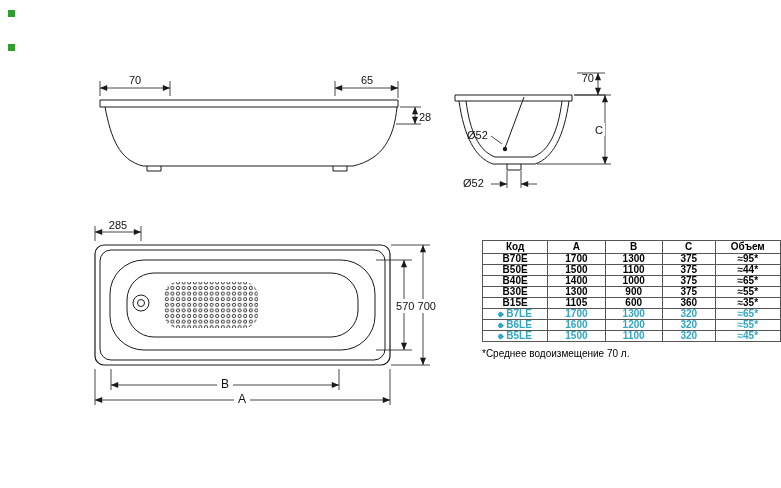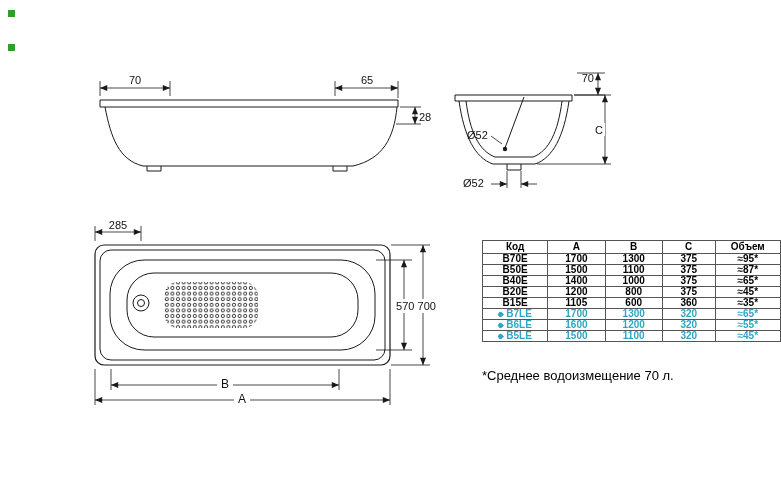--- a/index.html
+++ b/index.html
@@ -19,21 +19,21 @@
       text-align:center;white-space:nowrap;}
   .size-table th{height:12px;}
   .size-table th:nth-child(1),.size-table td:nth-child(1){width:44px;}
   .size-table th:nth-child(2),.size-table td:nth-child(2){width:38px;}
   .size-table th:nth-child(3),.size-table td:nth-child(3){width:38px;}
   .size-table th:nth-child(4),.size-table td:nth-child(4){width:34px;}
   .size-table th:nth-child(5),.size-table td:nth-child(5){width:44px;border-radius:6px;}
   .size-table tr.hl td{color:#2fa6c4;}
   .drop{display:inline-block;width:5px;height:5px;background:#2fa6c4;
         border-radius:50% 0 50% 50%;transform:rotate(45deg);margin-right:3px;}
-  .footnote{position:absolute;left:482px;top:368px;font-size:13px;color:#000;}
+  .footnote{position:absolute;left:482px;top:348px;font-size:10px;color:#000;}
 </style>
 </head>
 <body>
 
 <div id="canvas">
 
   <div class="marker-green" style="left:8px;top:10px;"></div>
   <div class="marker-green" style="left:8px;top:44px;"></div>
 
   <svg class="abs" style="left:85px;top:70px;" width="360" height="115" viewBox="0 0 360 115">
@@ -191,35 +191,35 @@
             <td>1700</td>
             <td>1300</td>
             <td>375</td>
             <td>≈95*</td>
           </tr>
           <tr>
             <td>B50E</td>
             <td>1500</td>
             <td>1100</td>
             <td>375</td>
-            <td>≈87*</td>
+            <td>≈44*</td>
           </tr>
           <tr>
             <td>B40E</td>
             <td>1400</td>
             <td>1000</td>
             <td>375</td>
             <td>≈65*</td>
           </tr>
           <tr>
-            <td>B20E</td>
-            <td>1200</td>
-            <td>800</td>
-            <td>375</td>
-            <td>≈45*</td>
+            <td>B30E</td>
+            <td>1300</td>
+            <td>900</td>
+            <td>375</td>
+            <td>≈55*</td>
           </tr>
           <tr>
             <td>B15E</td>
             <td>1105</td>
             <td>600</td>
             <td>360</td>
             <td>≈35*</td>
           </tr>
           <tr class="hl">
             <td><span class="drop"></span>B7LE</td>

